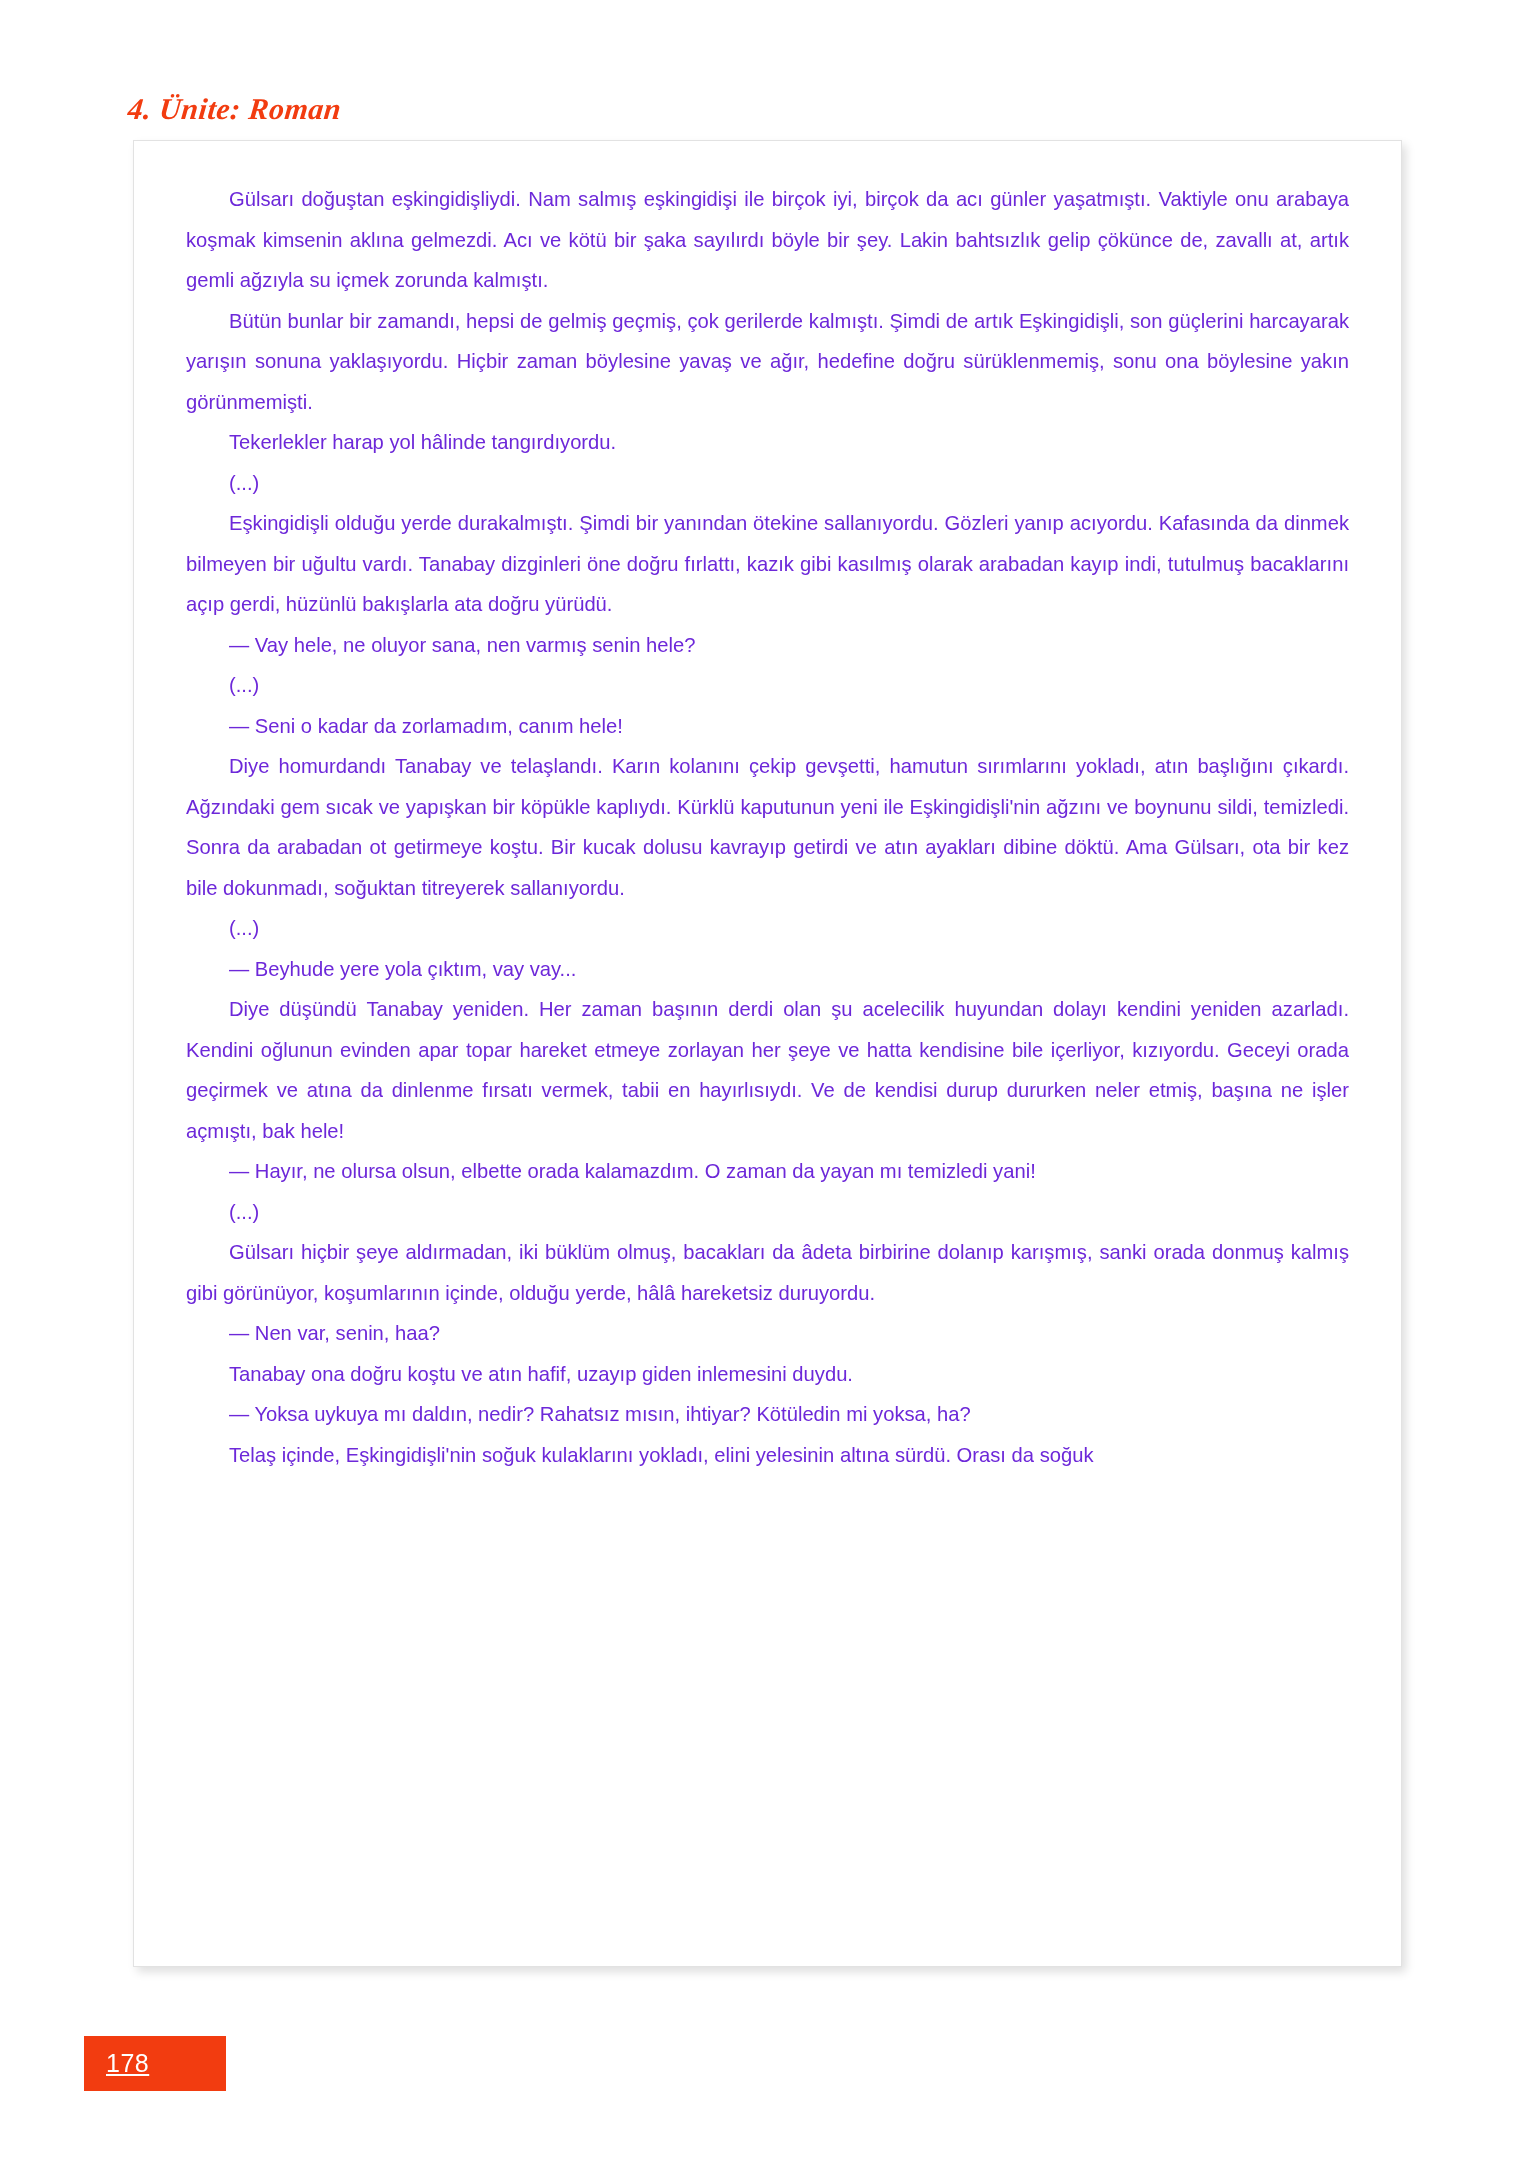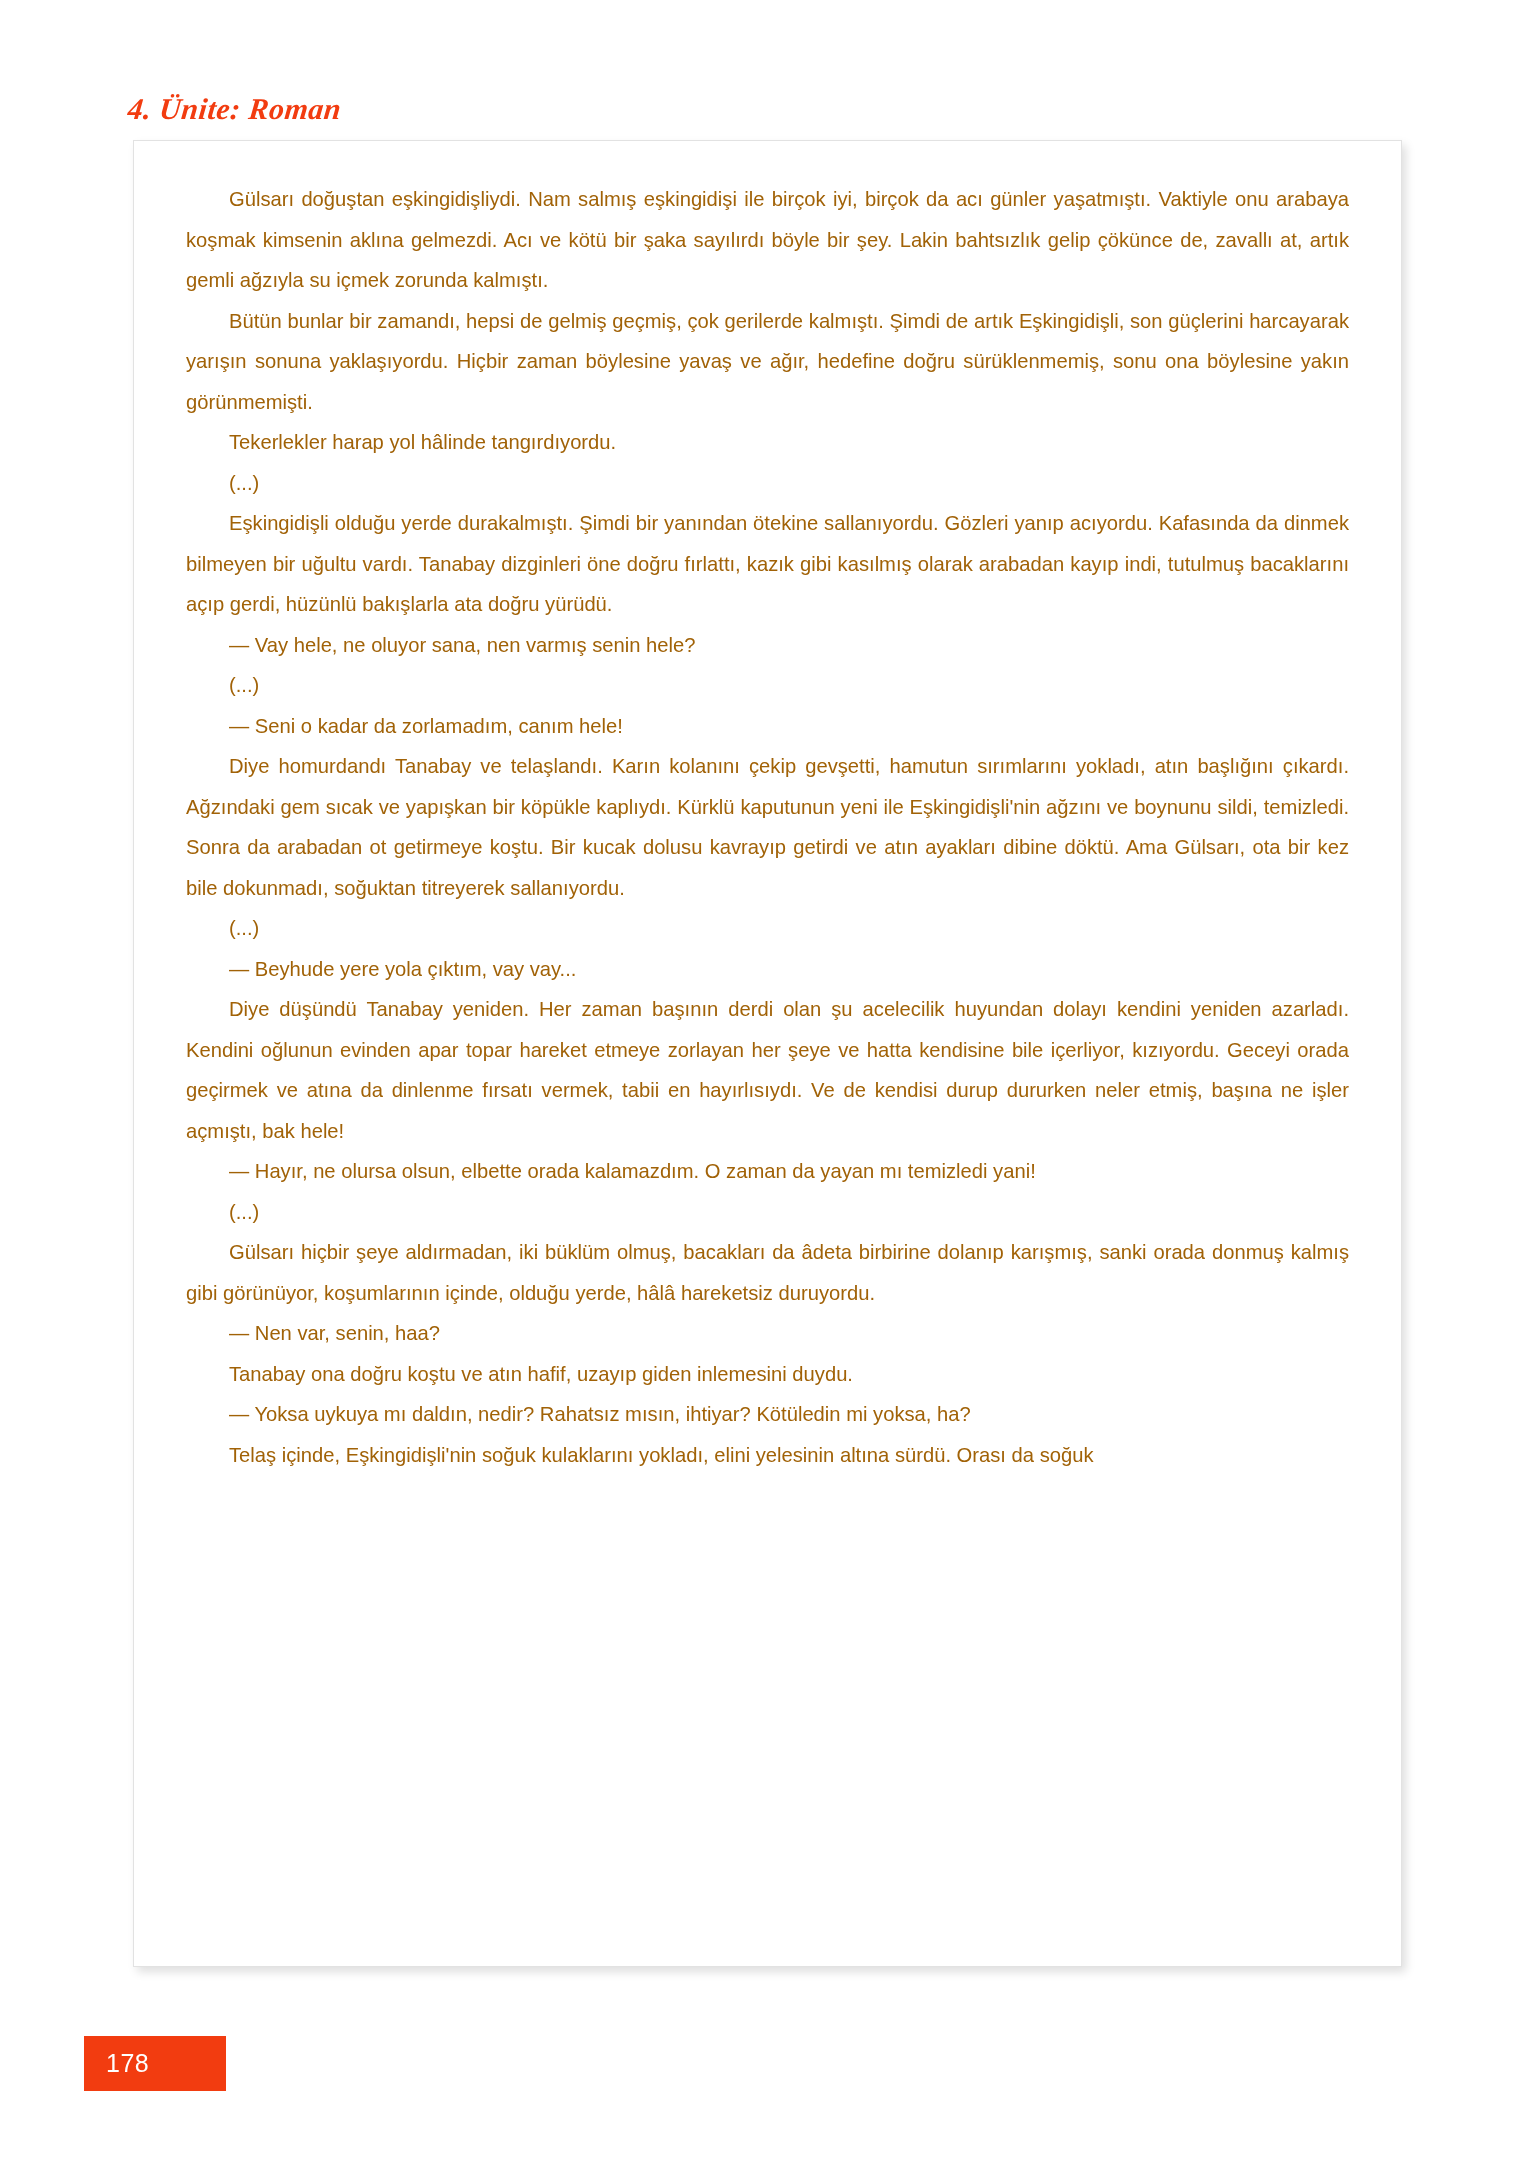--- a/index.html
+++ b/index.html
@@ -48,21 +48,21 @@
     border: 1px solid #e2e2e2;
     box-shadow: 4px 5px 9px rgba(0,0,0,0.13);
     box-sizing: border-box;
     padding: 38px 52px 30px 52px;
   }
 
   .text-body {
     font-family: "Liberation Sans", sans-serif;
     font-size: 20.2px;
     line-height: 40.5px;
-    color: #a16207;
+    color: #6d28d9;
     text-align: justify;
     text-justify: inter-word;
   }
 
   .text-body p {
     margin: 0;
     padding: 0;
   }
 
   
@@ -99,20 +99,21 @@
     display: flex;
     align-items: center;
   }
   .page-number-text {
     color: #ffffff;
     font-family: "Liberation Sans", sans-serif;
     font-size: 25px;
     font-weight: normal;
     padding-left: 22px;
     letter-spacing: 0.5px;
+    text-decoration: underline;
   }
 </style>
 </head>
 <body>
 
 <div class="page">
 
   <div class="unit-header">4. Ünite: Roman</div>
 
   <div class="content-card">

